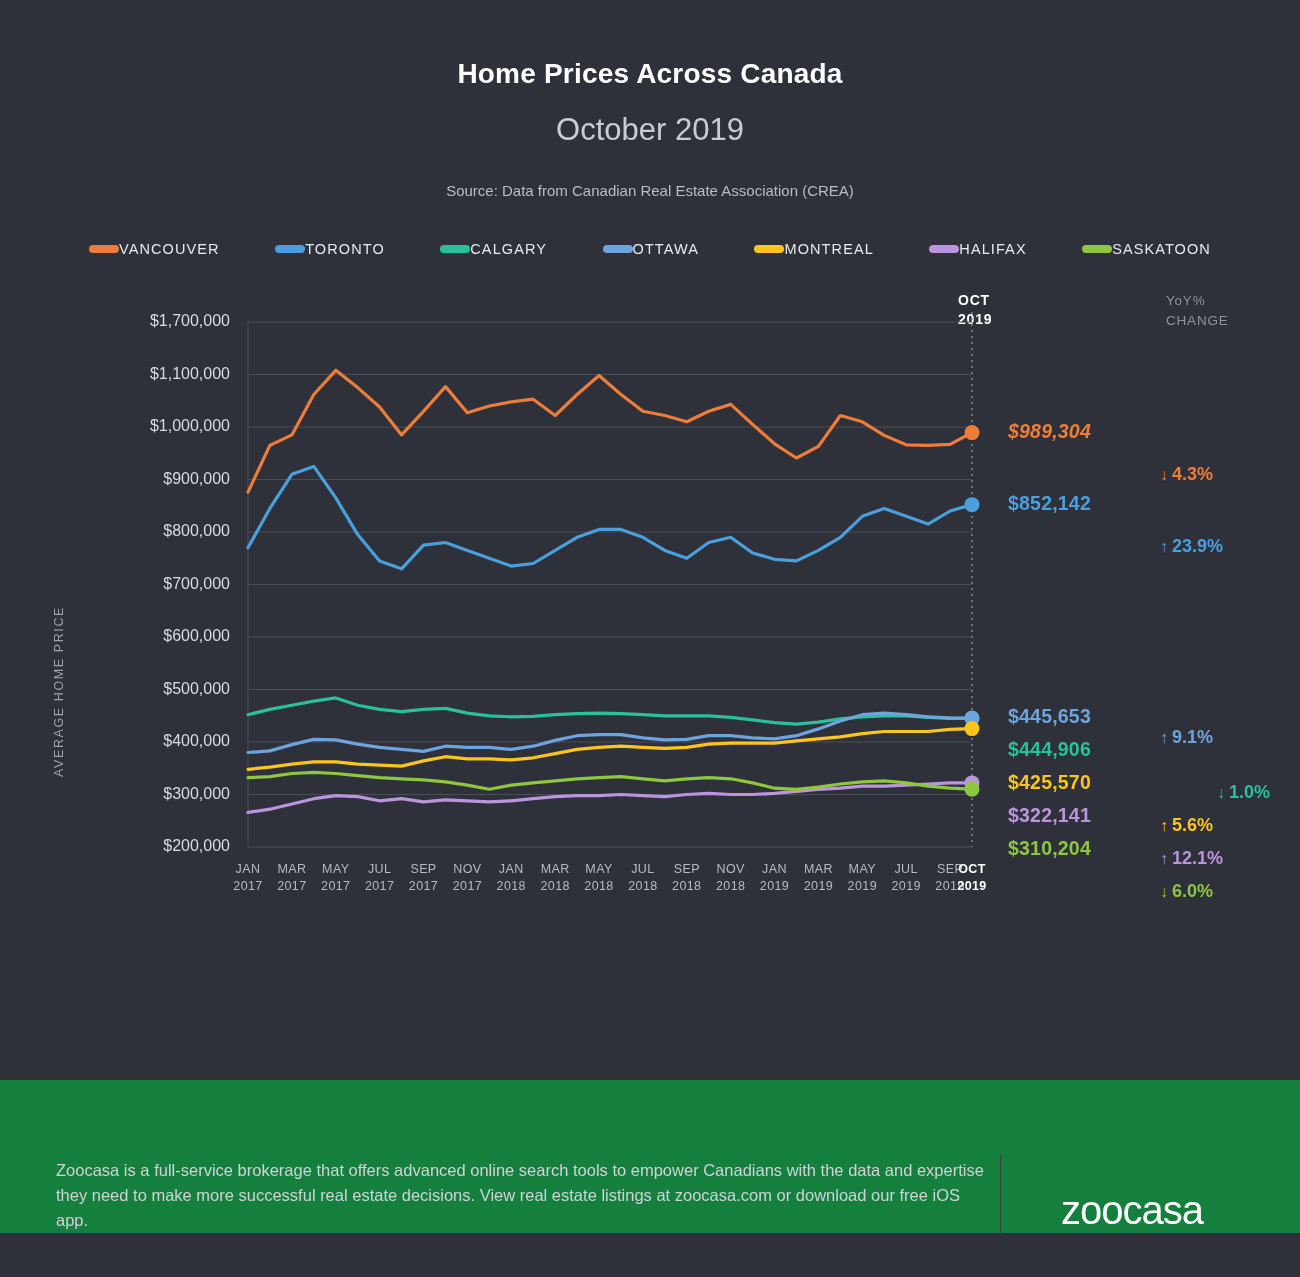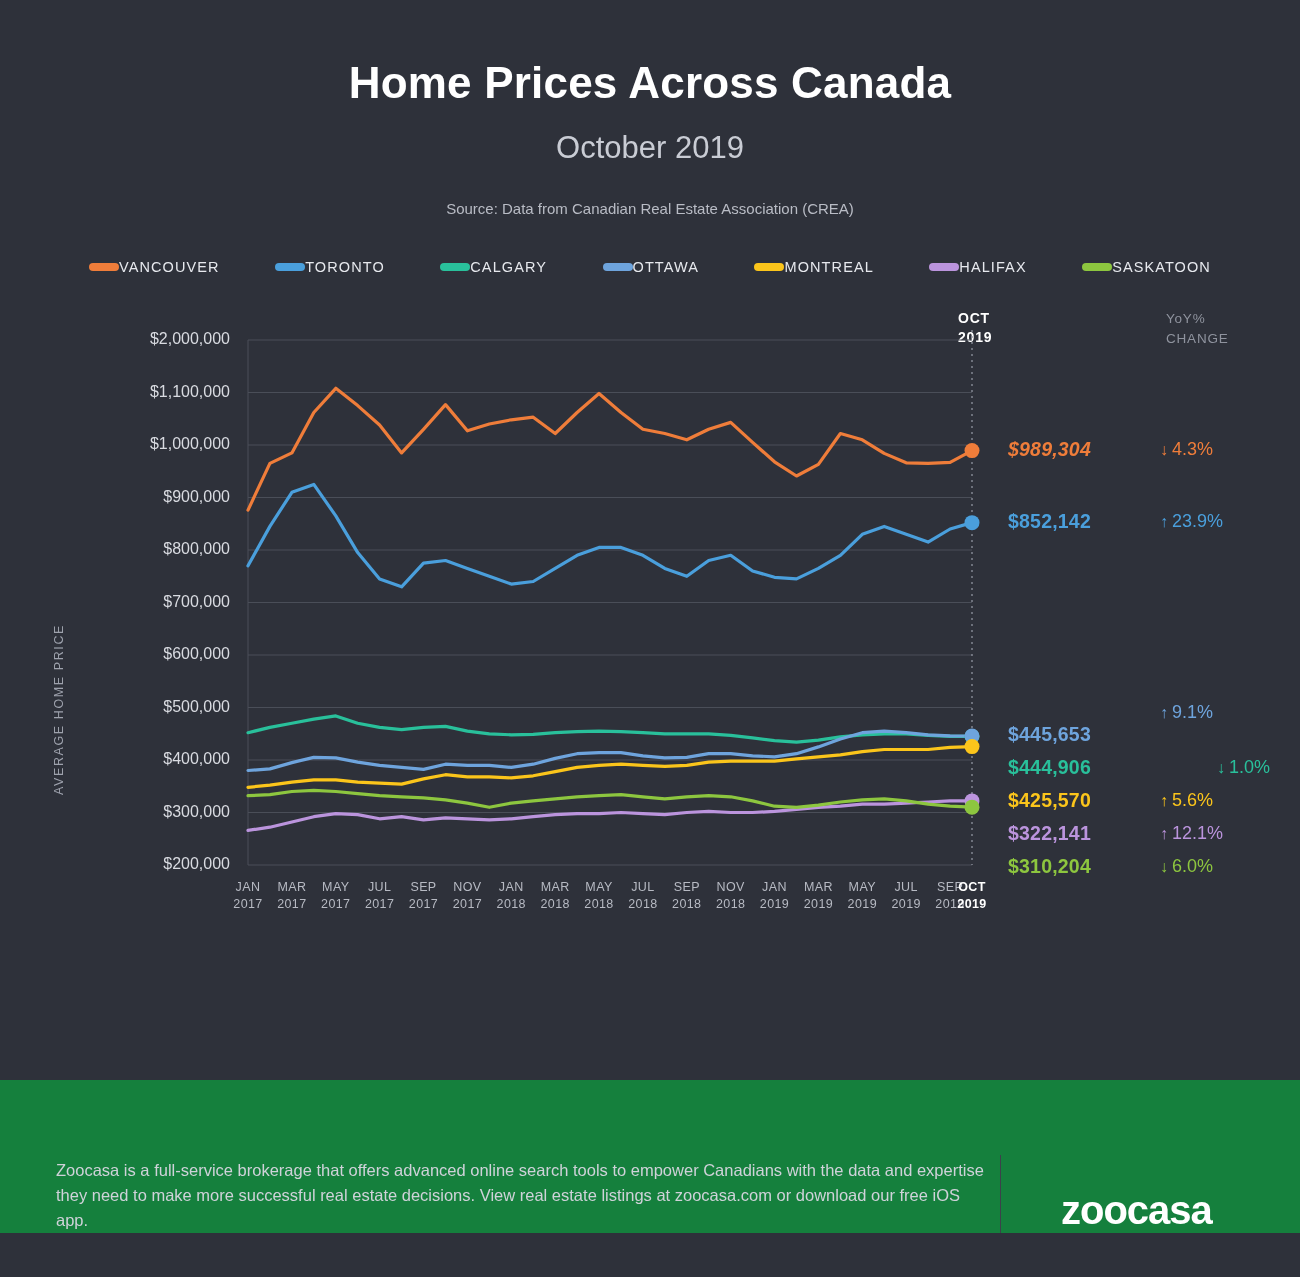--- a/index.html
+++ b/index.html
@@ -10,21 +10,21 @@
     background: #2e313a;
     font-family: "Liberation Sans", sans-serif;
     color: #ffffff;
     overflow: hidden;
   }
   .page { position: relative; width: 1300px; height: 1277px; }
 
   
   .header { padding-top: 58px; text-align: center; }
   .title {
-    font-size: 44px;
+    font-size: 28px;
     font-weight: bold;
     letter-spacing: 0.2px;
     color: #ffffff;
     margin: 0;
   }
   .subtitle {
     font-size: 31px;
     color: #c9ccd4;
     margin: 22px 0 0 0;
     font-weight: normal;
@@ -96,22 +96,23 @@
   .endlabel {
     position: absolute;
     font-size: 19.5px;
     font-weight: bold;
     letter-spacing: 0.2px;
     white-space: nowrap;
   }
   .yoy {
     position: absolute;
     font-size: 18px;
-    font-weight: normal;
+    font-weight: bold;
     white-space: nowrap;
+    margin-top: 43px;
   }
   .yoy .arr { font-size: 16px; margin-right: 4px; }
 
   .xtick {
     position: absolute;
     font-size: 12.5px;
     color: #b7bac3;
     text-align: center;
     line-height: 17px;
     letter-spacing: 0.4px;
@@ -142,21 +143,21 @@
     color: #cfd2d9;
     width: 930px;
   }
   .footer-div {
     width: 1px; height: 78px; background: #3d414b;
     margin-left: 14px;
   }
   .brand {
     margin-left: 60px;
     font-size: 40px;
-    font-weight: bold;
+    font-weight: normal;
     letter-spacing: -1px;
     color: #ffffff;
   }
 </style>
 </head>
 <body>
 
 <div class="page">
 
   <div class="header">
@@ -233,21 +234,21 @@
         <circle cx="972" cy="141.6154" r="7.5" fill="#ef7d3a"></circle>
         <circle cx="972" cy="213.62545" r="7.5" fill="#4a9fdc"></circle>
         <circle cx="972" cy="427.42435" r="7.5" fill="#29c09b"></circle>
         <circle cx="972" cy="427.032175" r="7.5" fill="#6ea4dd"></circle>
         <circle cx="972" cy="437.57575" r="7.5" fill="#fbc51b"></circle>
         <circle cx="972" cy="491.875975" r="7.5" fill="#bb94dd"></circle>
         <circle cx="972" cy="498.1429" r="7.5" fill="#8dc63f"></circle>
       </svg>
 
     <div id="ytick-layer">
-        <div class="ytick" style="left: 110px; width: 120px; top: 21px;">$2,000,000</div>
+        <div class="ytick" style="left: 110px; width: 120px; top: 21px;">$1,700,000</div>
         <div class="ytick" style="left: 110px; width: 120px; top: 73.5px;">$1,100,000</div>
         <div class="ytick" style="left: 110px; width: 120px; top: 126px;">$1,000,000</div>
         <div class="ytick" style="left: 110px; width: 120px; top: 178.5px;">$900,000</div>
         <div class="ytick" style="left: 110px; width: 120px; top: 231px;">$800,000</div>
         <div class="ytick" style="left: 110px; width: 120px; top: 283.5px;">$700,000</div>
         <div class="ytick" style="left: 110px; width: 120px; top: 336px;">$600,000</div>
         <div class="ytick" style="left: 110px; width: 120px; top: 388.5px;">$500,000</div>
         <div class="ytick" style="left: 110px; width: 120px; top: 441px;">$400,000</div>
         <div class="ytick" style="left: 110px; width: 120px; top: 493.5px;">$300,000</div>
         <div class="ytick" style="left: 110px; width: 120px; top: 546px;">$200,000</div>

